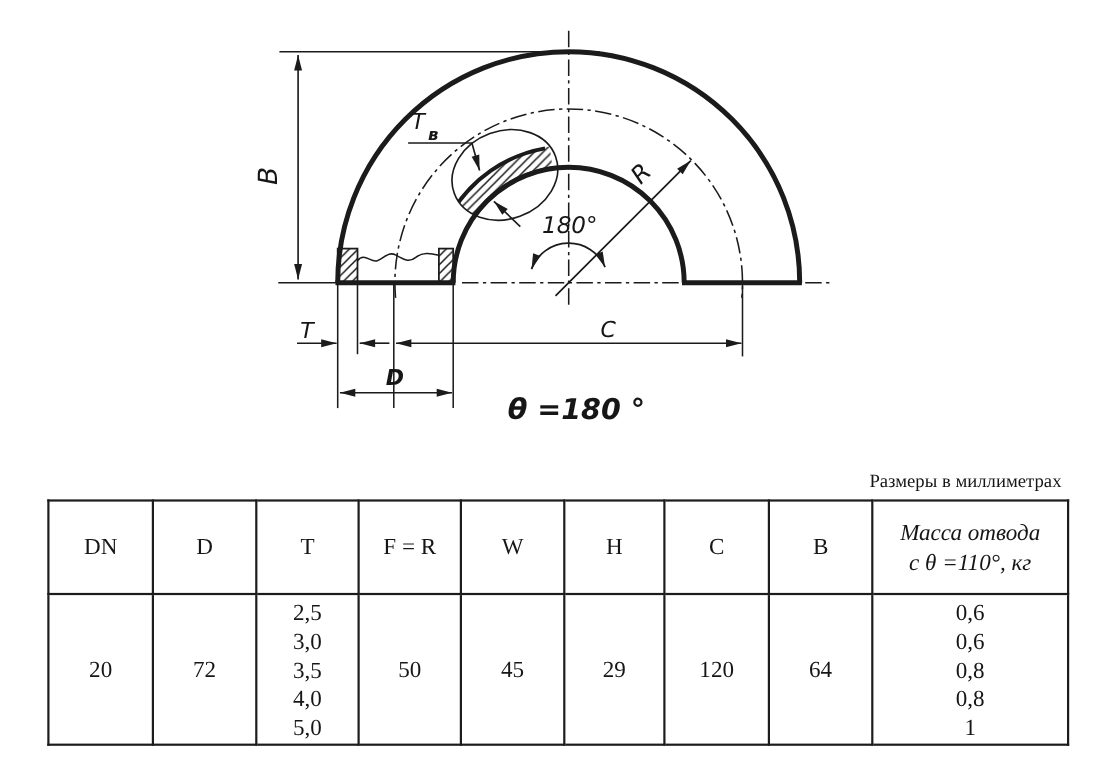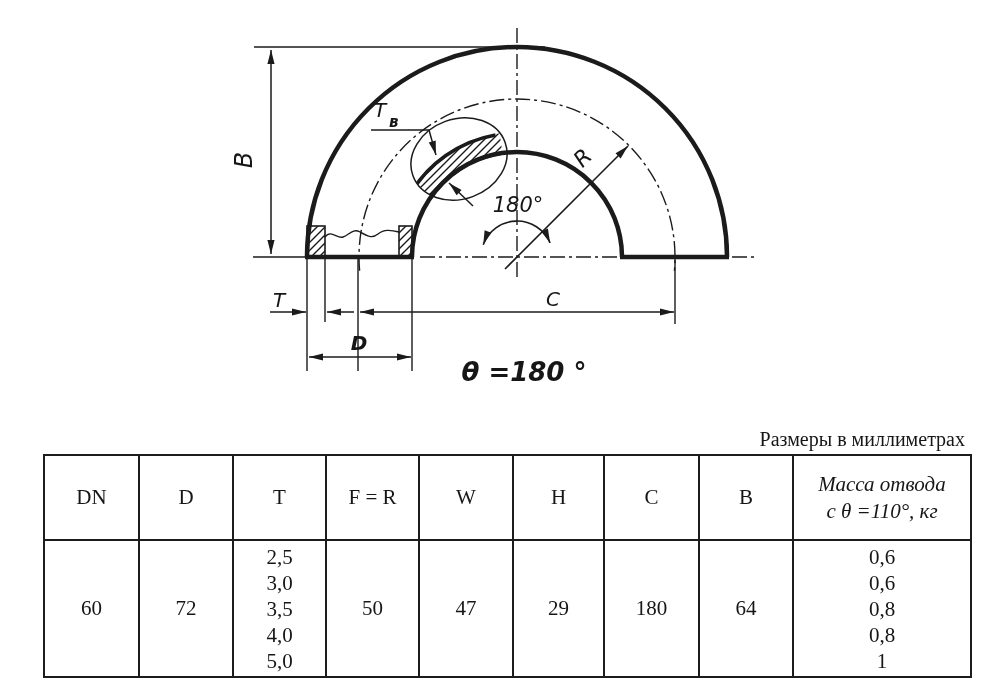--- a/index.html
+++ b/index.html
@@ -1,20 +1,20 @@
 <!DOCTYPE html>
 <html><head>
 <meta charset="utf-8">
 <style>
   html,body{margin:0;padding:0;background:#fff;}
   .page{position:relative;width:1000px;height:700px;background:#ffffff;
         font-family:"Liberation Serif",serif;color:#1b1b1b;overflow:hidden;}
   .drawing-svg{position:absolute;left:0;top:0;}
   .units-note{position:absolute;left:43px;top:428px;width:922px;text-align:right;
-              font-size:20px;color:#161616;}
+              font-size:17px;color:#161616;}
   table.dims{position:absolute;left:43px;top:454px;width:927px;border-collapse:collapse;
              table-layout:fixed;text-align:center;font-size:21px;color:#161616;}
   .dims td{border:2px solid #1c1c1c;padding:0 2px;vertical-align:middle;}
   .dims tr.head td{height:83px;}
   .dims tr.body td{height:135px;}
   .multiline{white-space:pre-line;line-height:26px;}
   .mass-head div{line-height:27px;font-style:italic;}
   svg text{fill:#161616;font-family:"DejaVu Sans",sans-serif;}
 </style>
 </head>
@@ -137,31 +137,31 @@
       <td>W</td>
       <td>H</td>
       <td>C</td>
       <td>B</td>
       <td class="mass-head">
         <div>Масса отвода</div>
         <div>с θ =110°, кг</div>
       </td>
     </tr>
     <tr class="body">
-      <td>60</td>
+      <td>20</td>
       <td>72</td>
       <td class="multiline">2,5
 3,0
 3,5
 4,0
 5,0</td>
       <td>50</td>
-      <td>47</td>
+      <td>45</td>
       <td>29</td>
-      <td>180</td>
+      <td>120</td>
       <td>64</td>
       <td class="multiline">0,6
 0,6
 0,8
 0,8
 1</td>
     </tr>
   </tbody>
     </table>
 </div>

